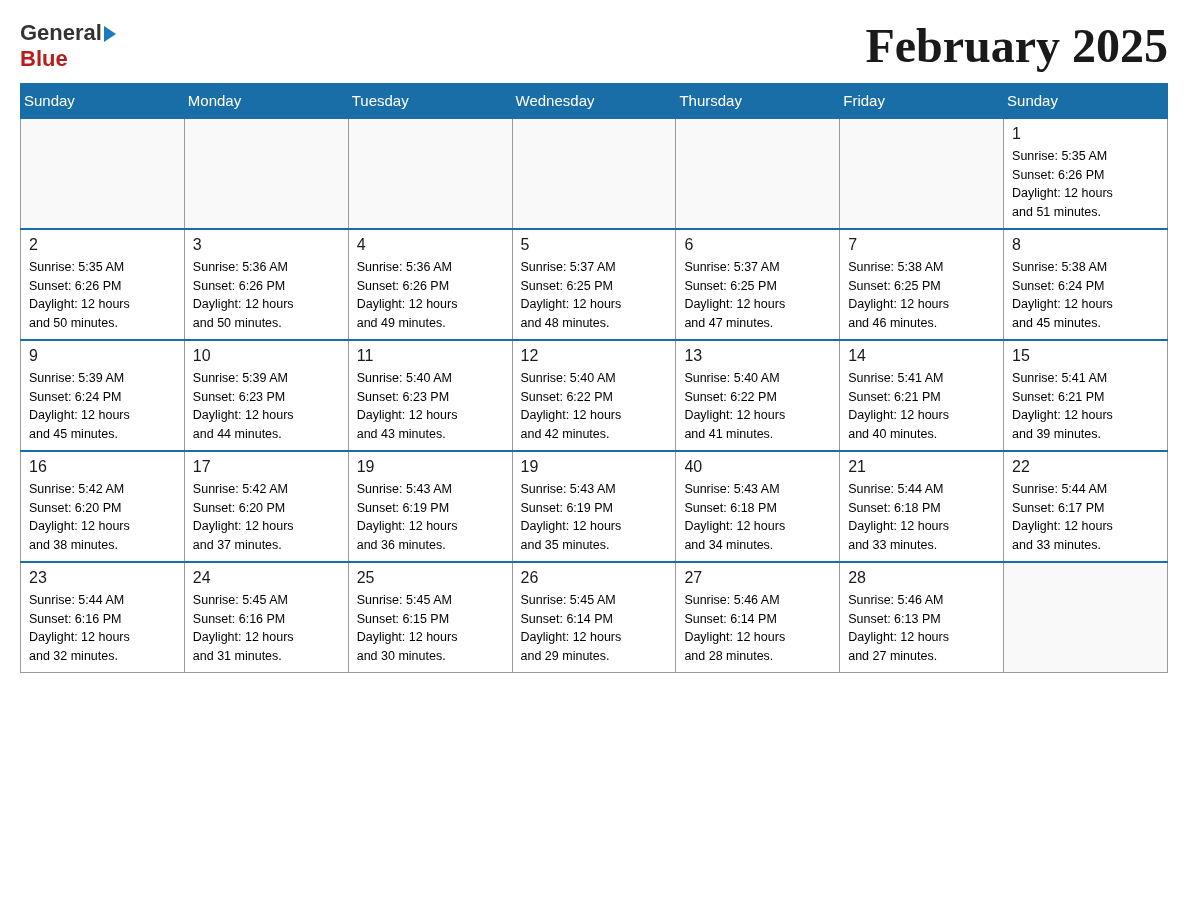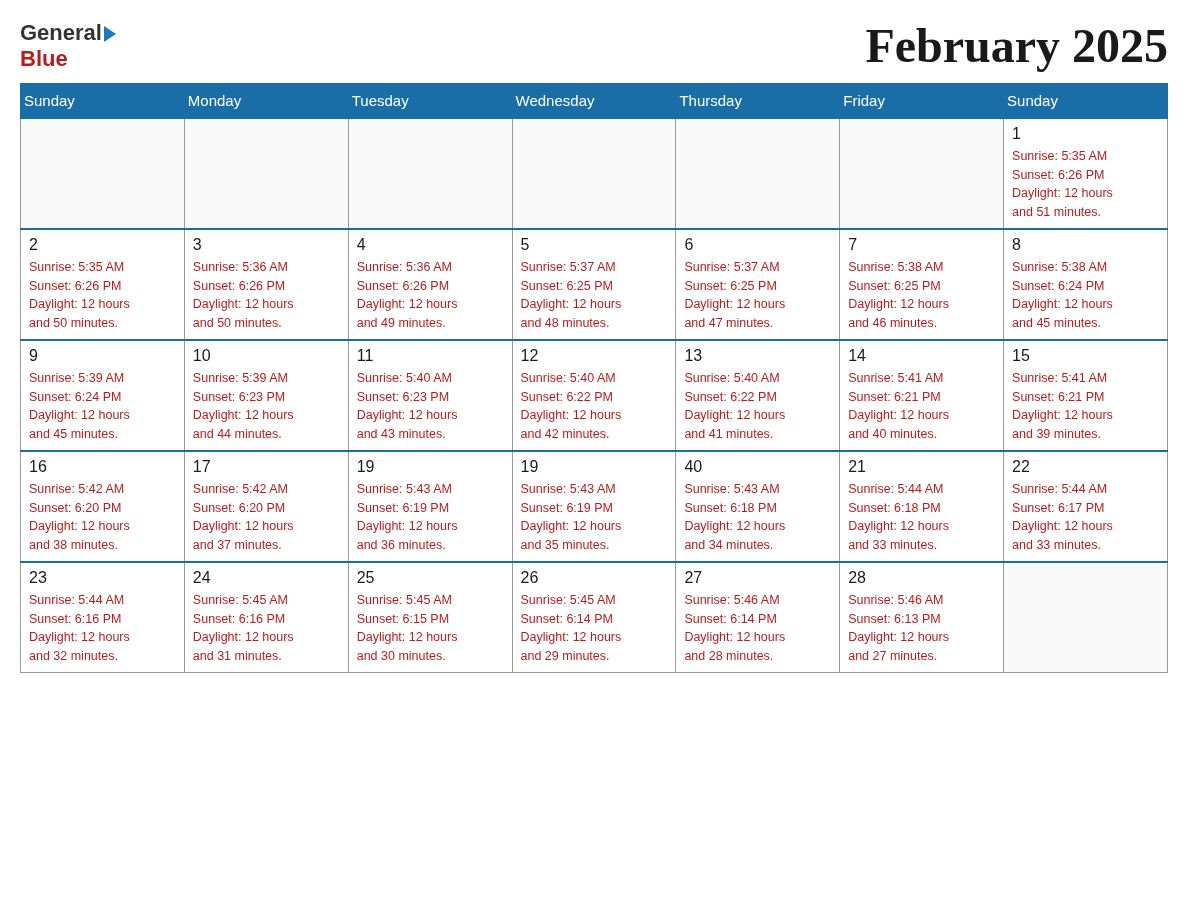--- a/index.html
+++ b/index.html
@@ -85,21 +85,21 @@
     }
     .day-number {
       font-size: 16px;
       font-weight: normal;
       color: #1a1a1a;
       display: block;
       margin-bottom: 4px;
     }
     .day-info {
       font-size: 12.5px;
-      color: #b91c1c;
+      color: #000000;
       line-height: 1.5;
     }
     .empty-cell {
       background: #f9f9f9;
     }
   </style>
 </head>
 <body>
 
 <div class="header">

